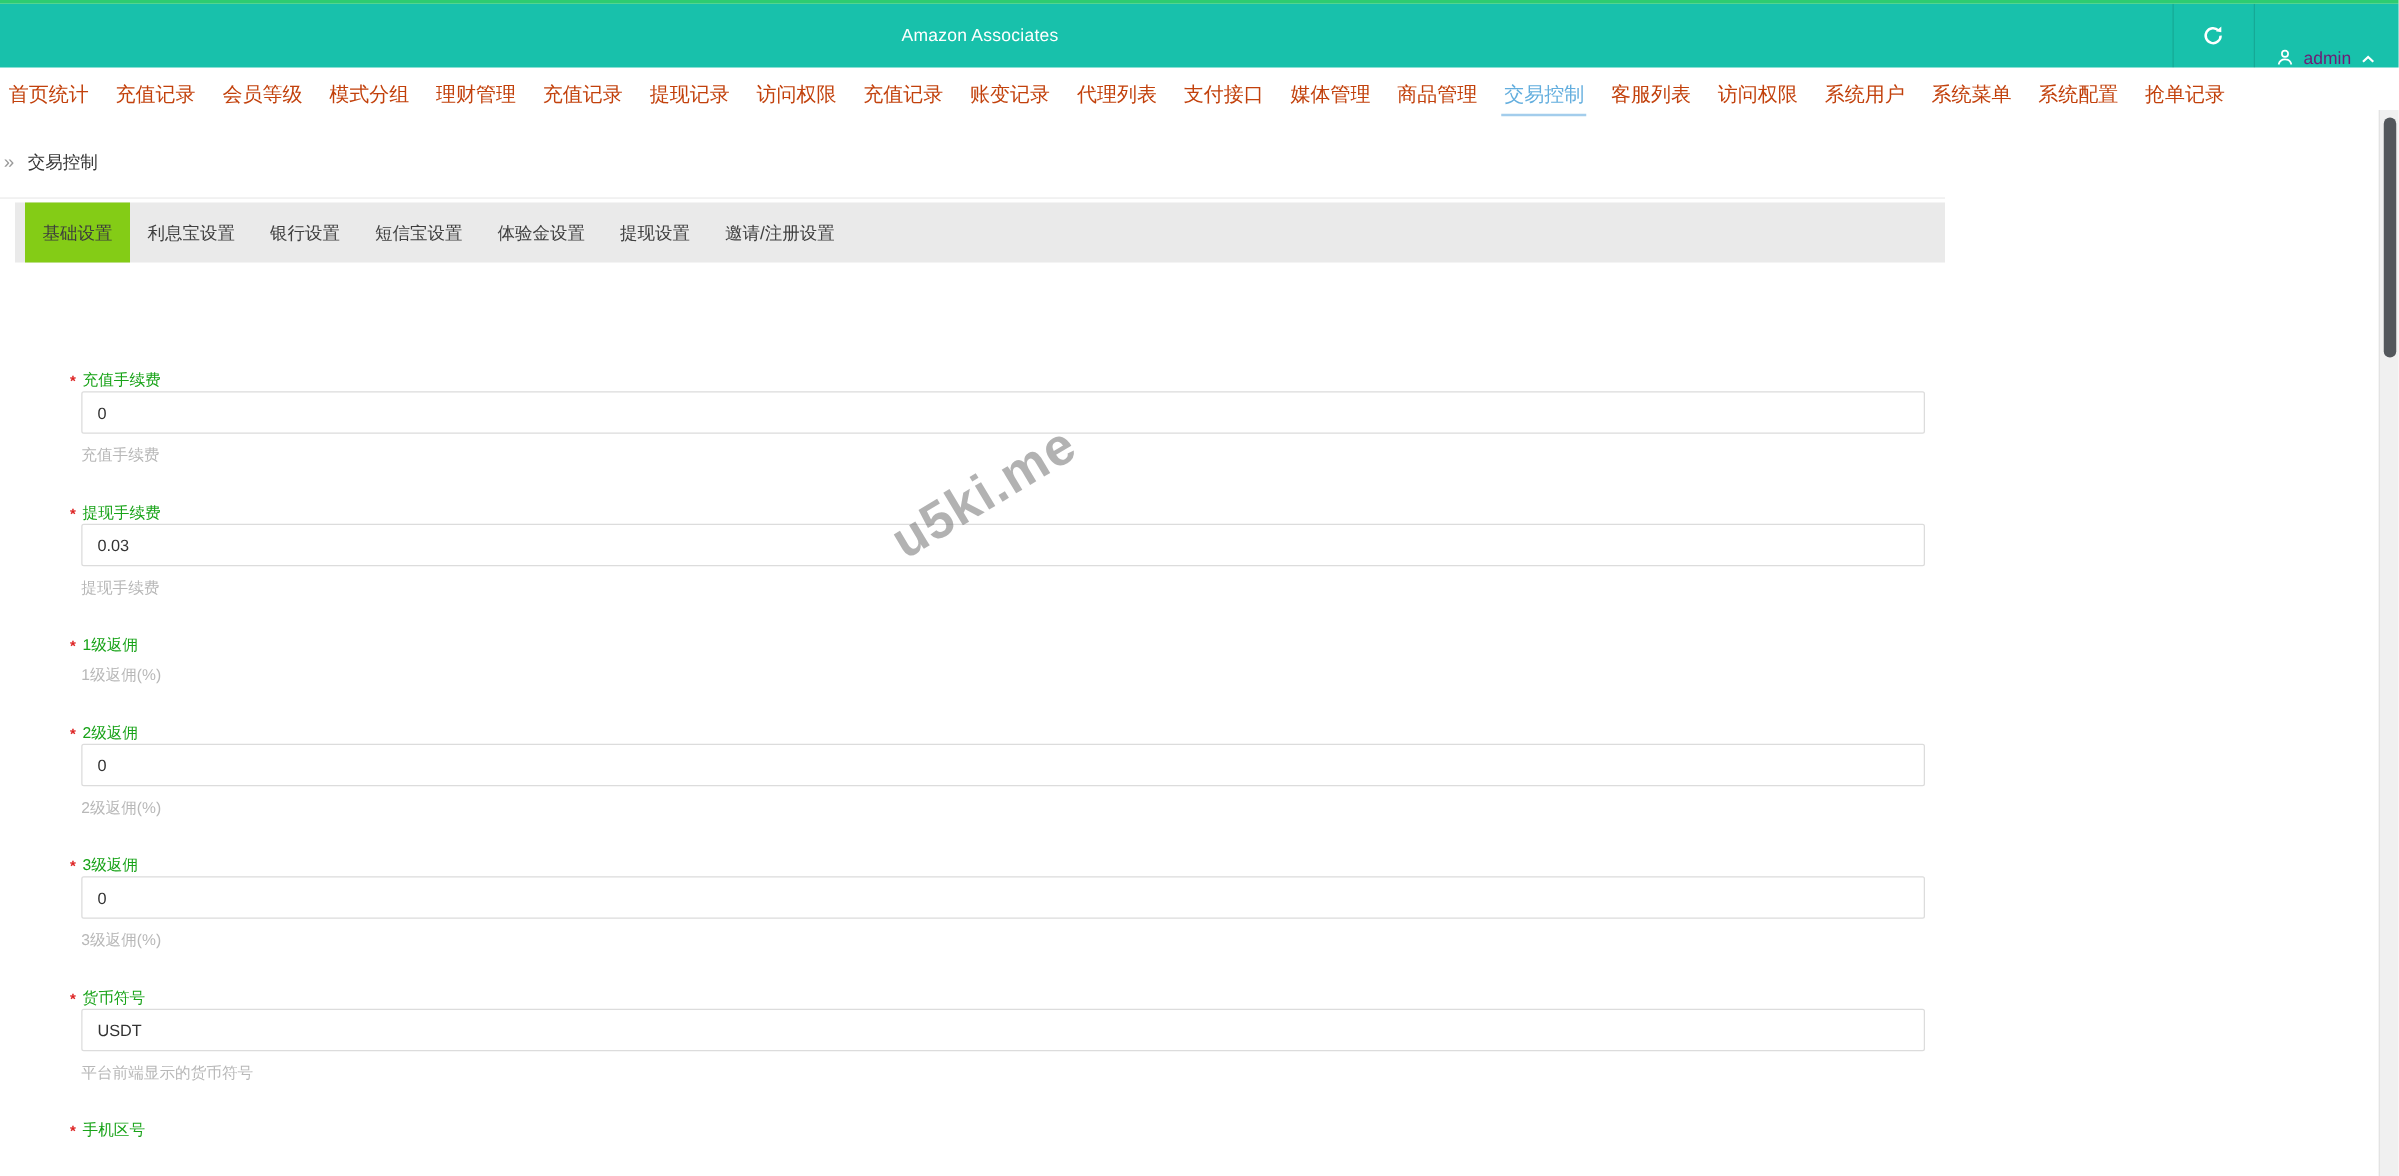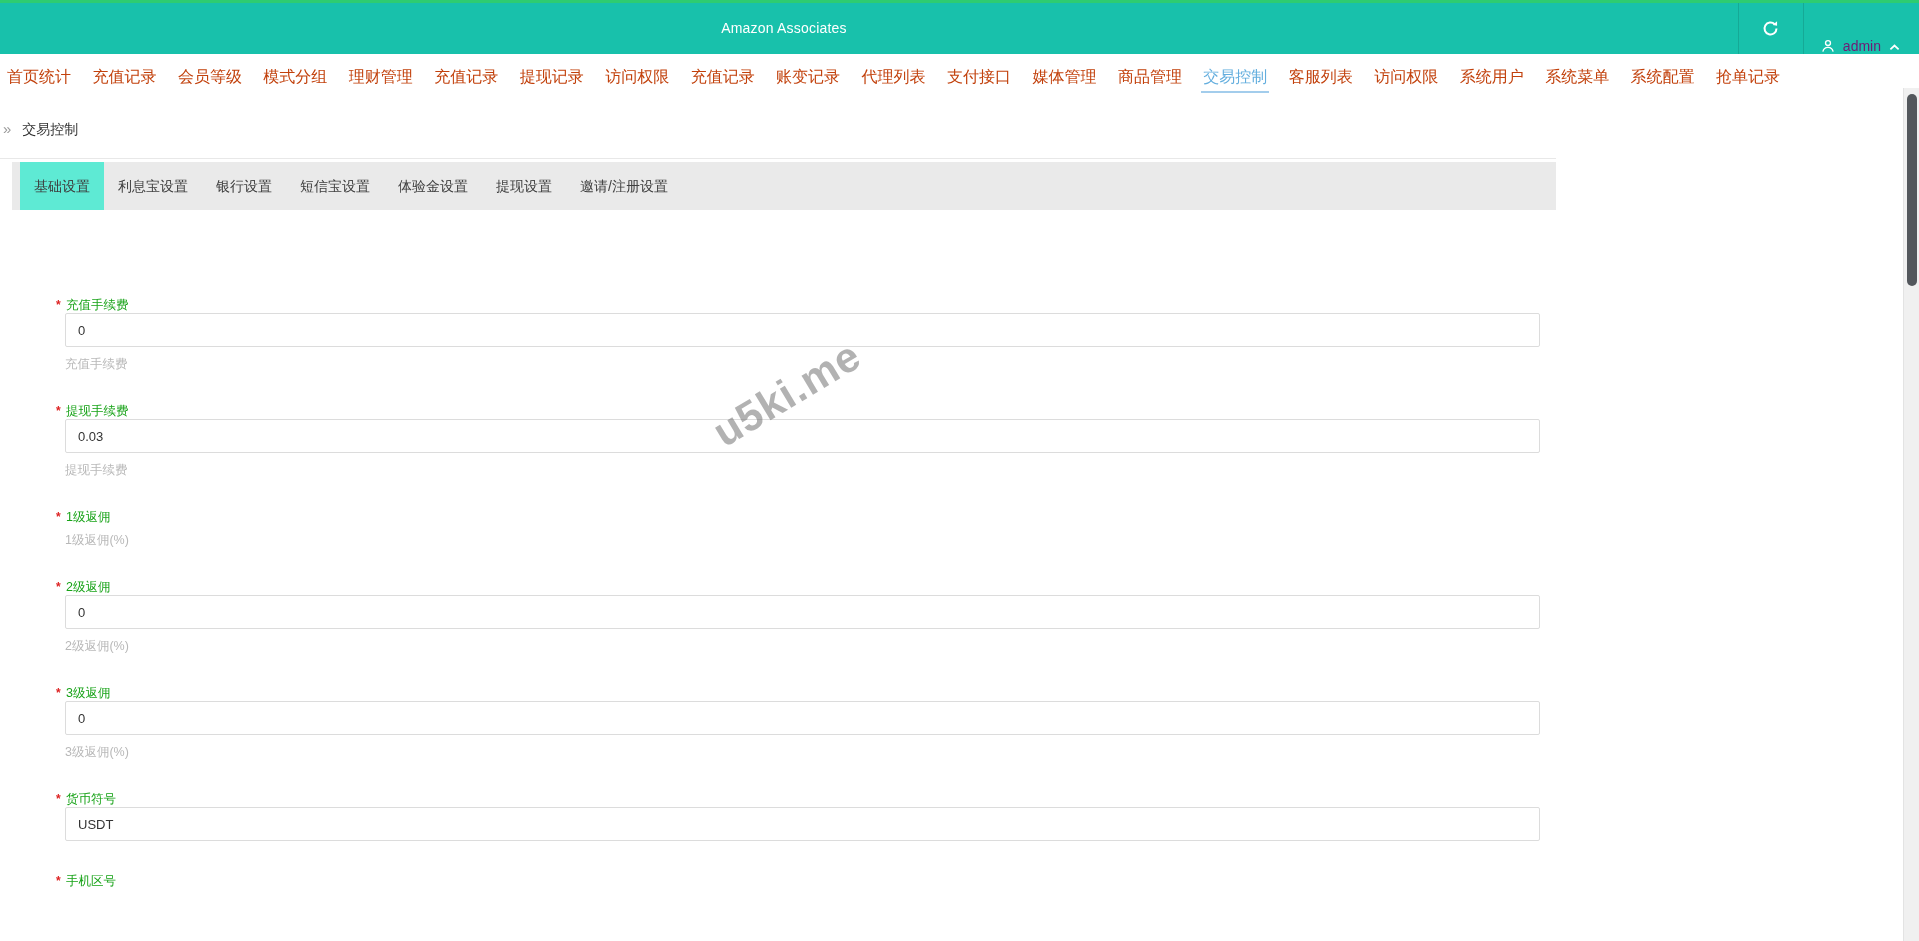--- a/index.html
+++ b/index.html
@@ -66,21 +66,21 @@
   
   .card { position: absolute; top: 159px; left: 0; width: 1556px; background: #fff; }
   .tabbar {
     margin: 3px 0 0 12px; width: 1544px; height: 48px;
     background: #eaeaea; display: flex; padding-left: 8px;
   }
   .tab {
     padding: 0 14px; line-height: 48px; font-size: 14px; color: #404040;
     cursor: pointer; white-space: nowrap;
   }
-  .tab.active { background: #5eead4; color: #3d3d3d; font-weight: 500; }
+  .tab.active { background: #84cc16; color: #3d3d3d; font-weight: 500; }
 
   
   .form { margin-top: 86px; padding-bottom: 40px; }
   .field { position: relative; margin-left: 65px; margin-bottom: 31px; }
   .field-label-row {
     position: relative; height: 15px; line-height: 15px; margin-bottom: 2px;
   }
   .req {
     position: absolute; left: -9px; top: 2px;
     color: #dd2222; font-size: 12px; font-weight: bold;
@@ -264,20 +264,21 @@
         <input class="field-input" type="text" value="0" style="">
         <div class="field-hint">3级返佣(%)</div>
       </div>
 
       <div class="field">
         <div class="field-label-row">
           <span class="req">*</span>
           <span class="field-label">货币符号</span>
         </div>
         <input class="field-input" type="text" value="USDT" style="">
+        <div class="field-hint">平台前端显示的货币符号</div>
       </div>
 
       <div class="field">
         <div class="field-label-row">
           <span class="req">*</span>
           <span class="field-label">手机区号</span>
         </div>
 
       </div>
     </div>

